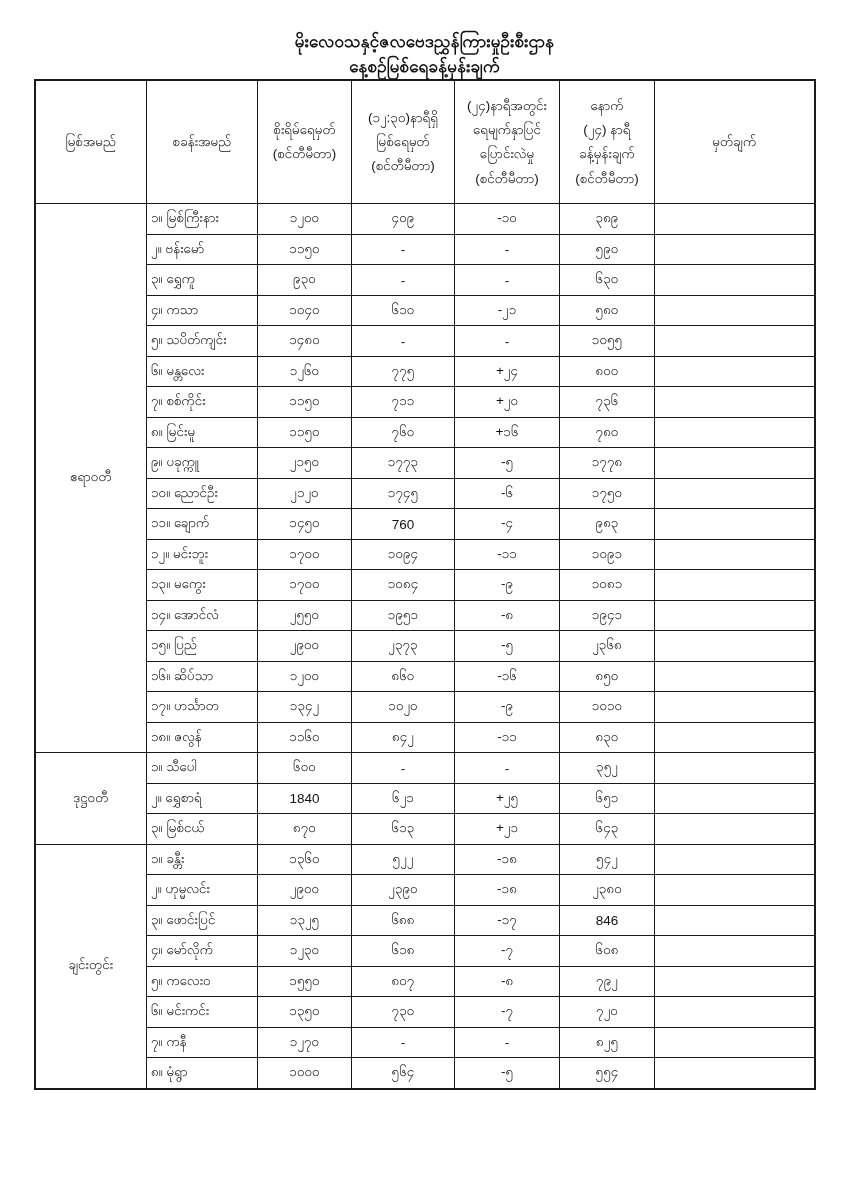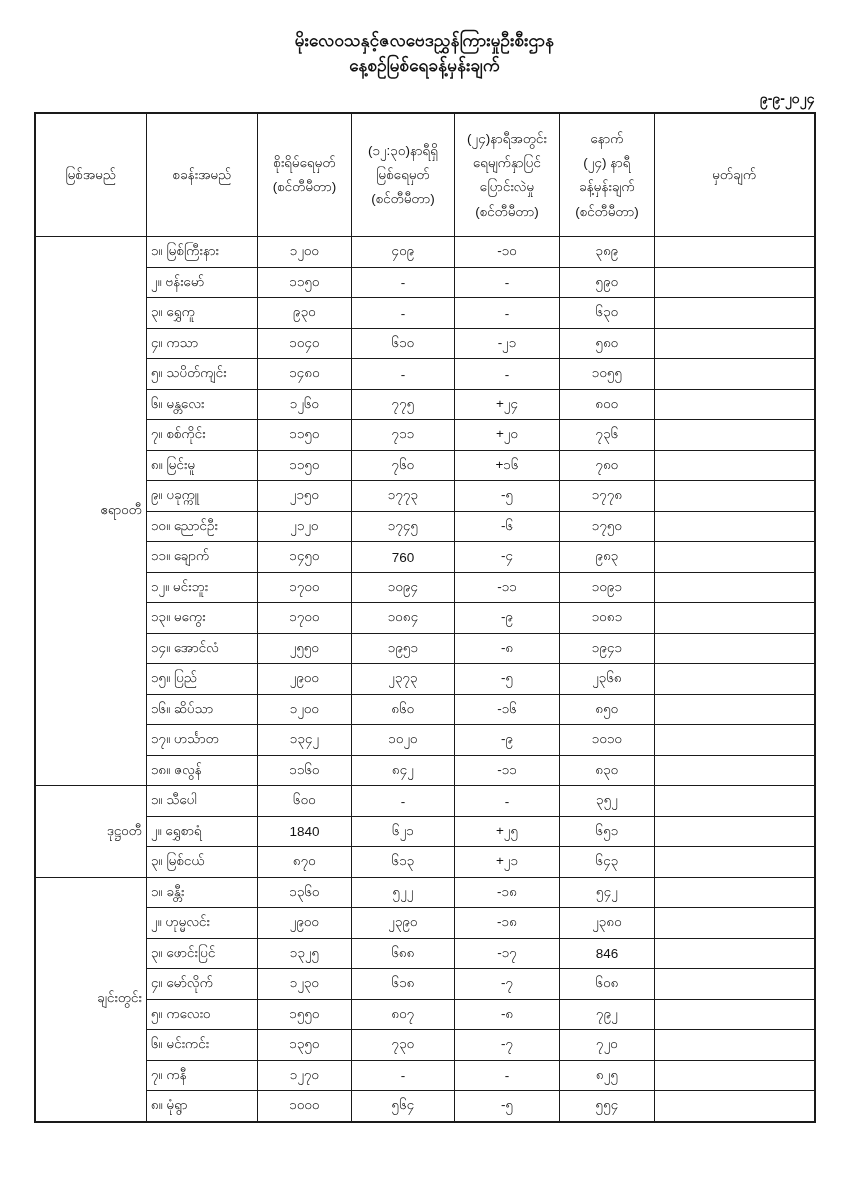--- a/index.html
+++ b/index.html
@@ -16,21 +16,20 @@
   }
   .doc {
     width: 849px;
     height: 1200px;
     box-sizing: border-box;
     padding-top: 30px;
   }
   .title-block {
     text-align: center;
     line-height: 1.45;
-    font-family: Liberation Mono, monospace;
   }
   .title-line {
     font-size: 17px;
     font-weight: 600;
     letter-spacing: 0.2px;
   }
   .date-line {
     width: 780px;
     margin: 10px auto 2px auto;
     text-align: right;
@@ -58,21 +57,21 @@
     line-height: 1.8;
     height: 118px;
     padding: 2px 3px;
   }
   table.levels td {
     height: 29.5px;
     padding: 0 4px;
     vertical-align: middle;
   }
   td.river-cell {
-    text-align: right;
+    text-align: center;
     font-weight: 500;
     font-family: Liberation Mono, monospace;
   }
   td.station-cell {
     text-align: left;
     padding-left: 8px;
     margin-top: 43px;
   }
   td.num-cell {
     text-align: center;
@@ -89,21 +88,20 @@
   col.c-remark  { width: 160px; }
 </style>
 </head>
 <body>
 
 <div class="doc">
   <div class="title-block">
     <div class="title-line">မိုးလေဝသနှင့်ဇလဗေဒညွှန်ကြားမှုဦးစီးဌာန</div>
     <div class="title-line">နေ့စဉ်မြစ်ရေခန့်မှန်းချက်</div>
   </div>
-  <div class="date-line">၉-၉-၂၀၂၄</div>
 
   <table class="levels">
     <colgroup>
       <col class="c-river">
         <col class="c-station">
         <col class="c-danger">
       <col class="c-1230">
         <col class="c-change">
         <col class="c-forecast">
         <col class="c-remark">

